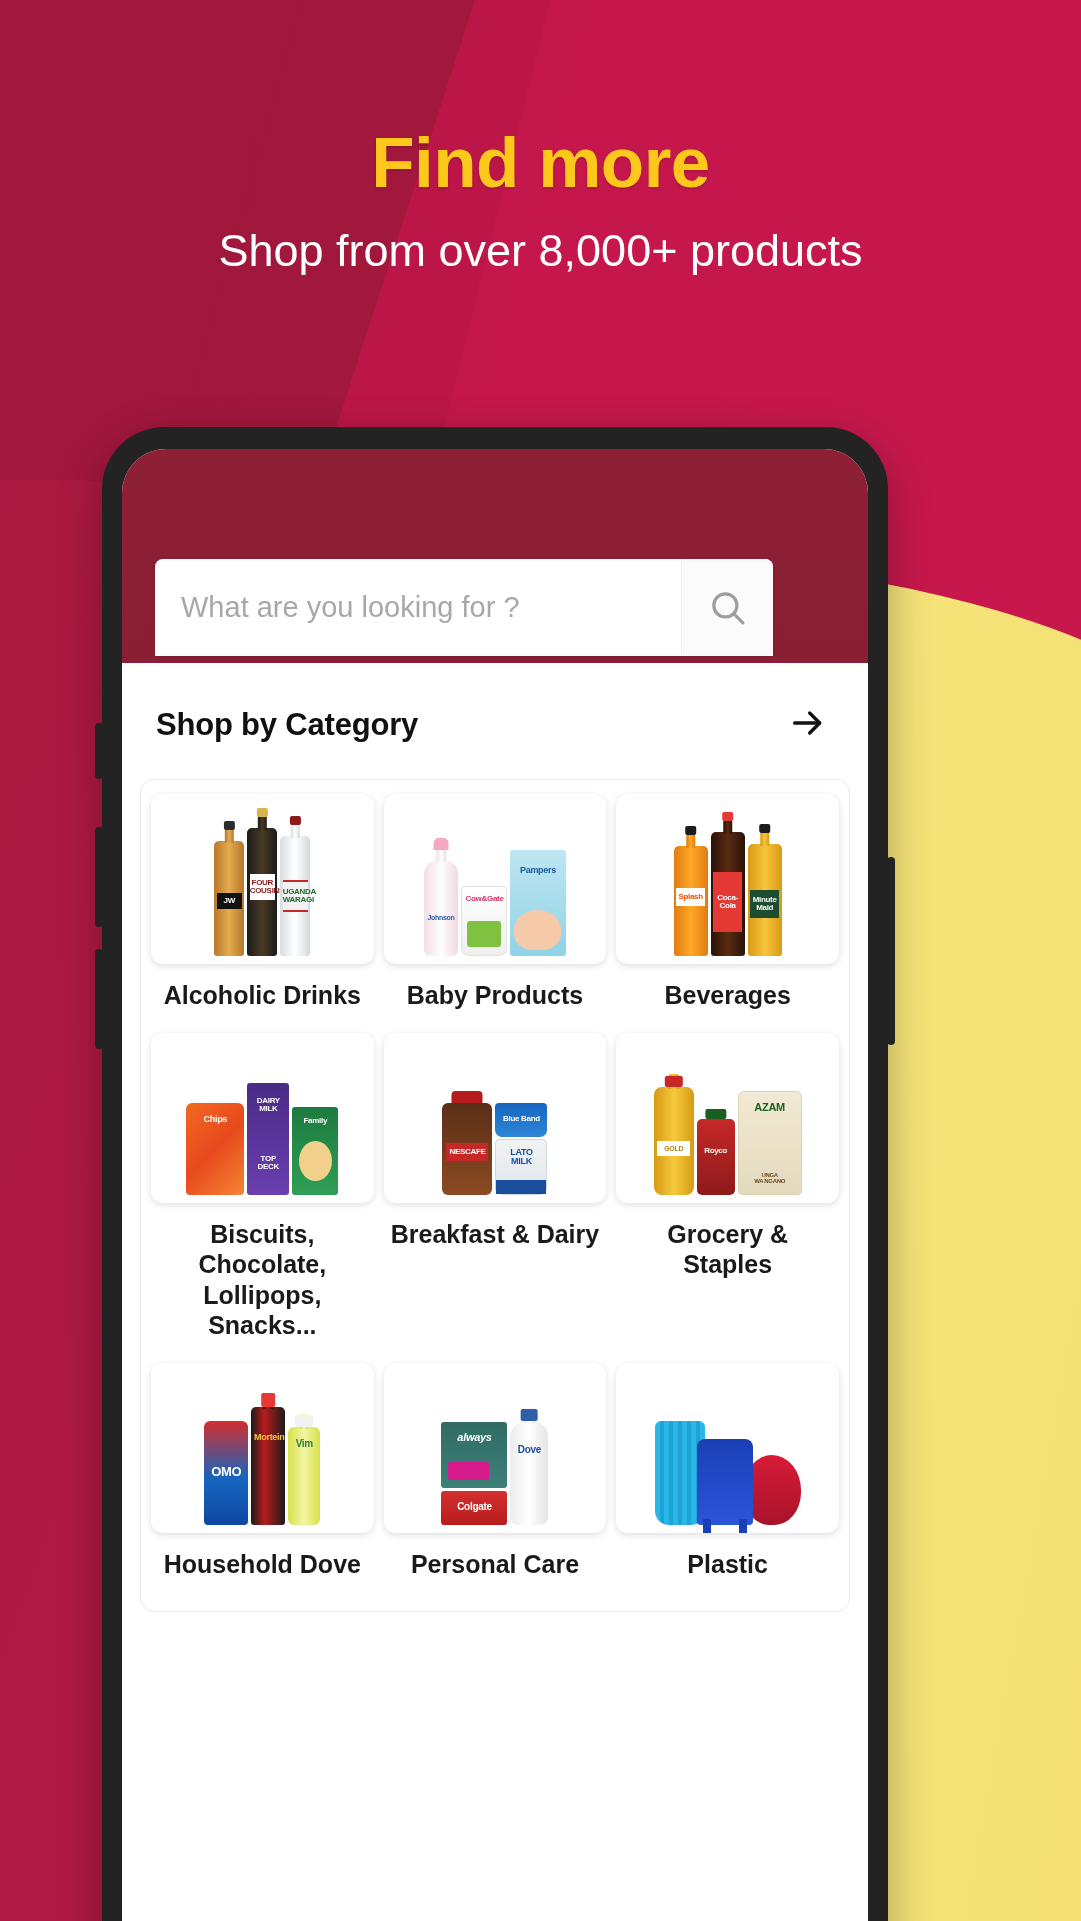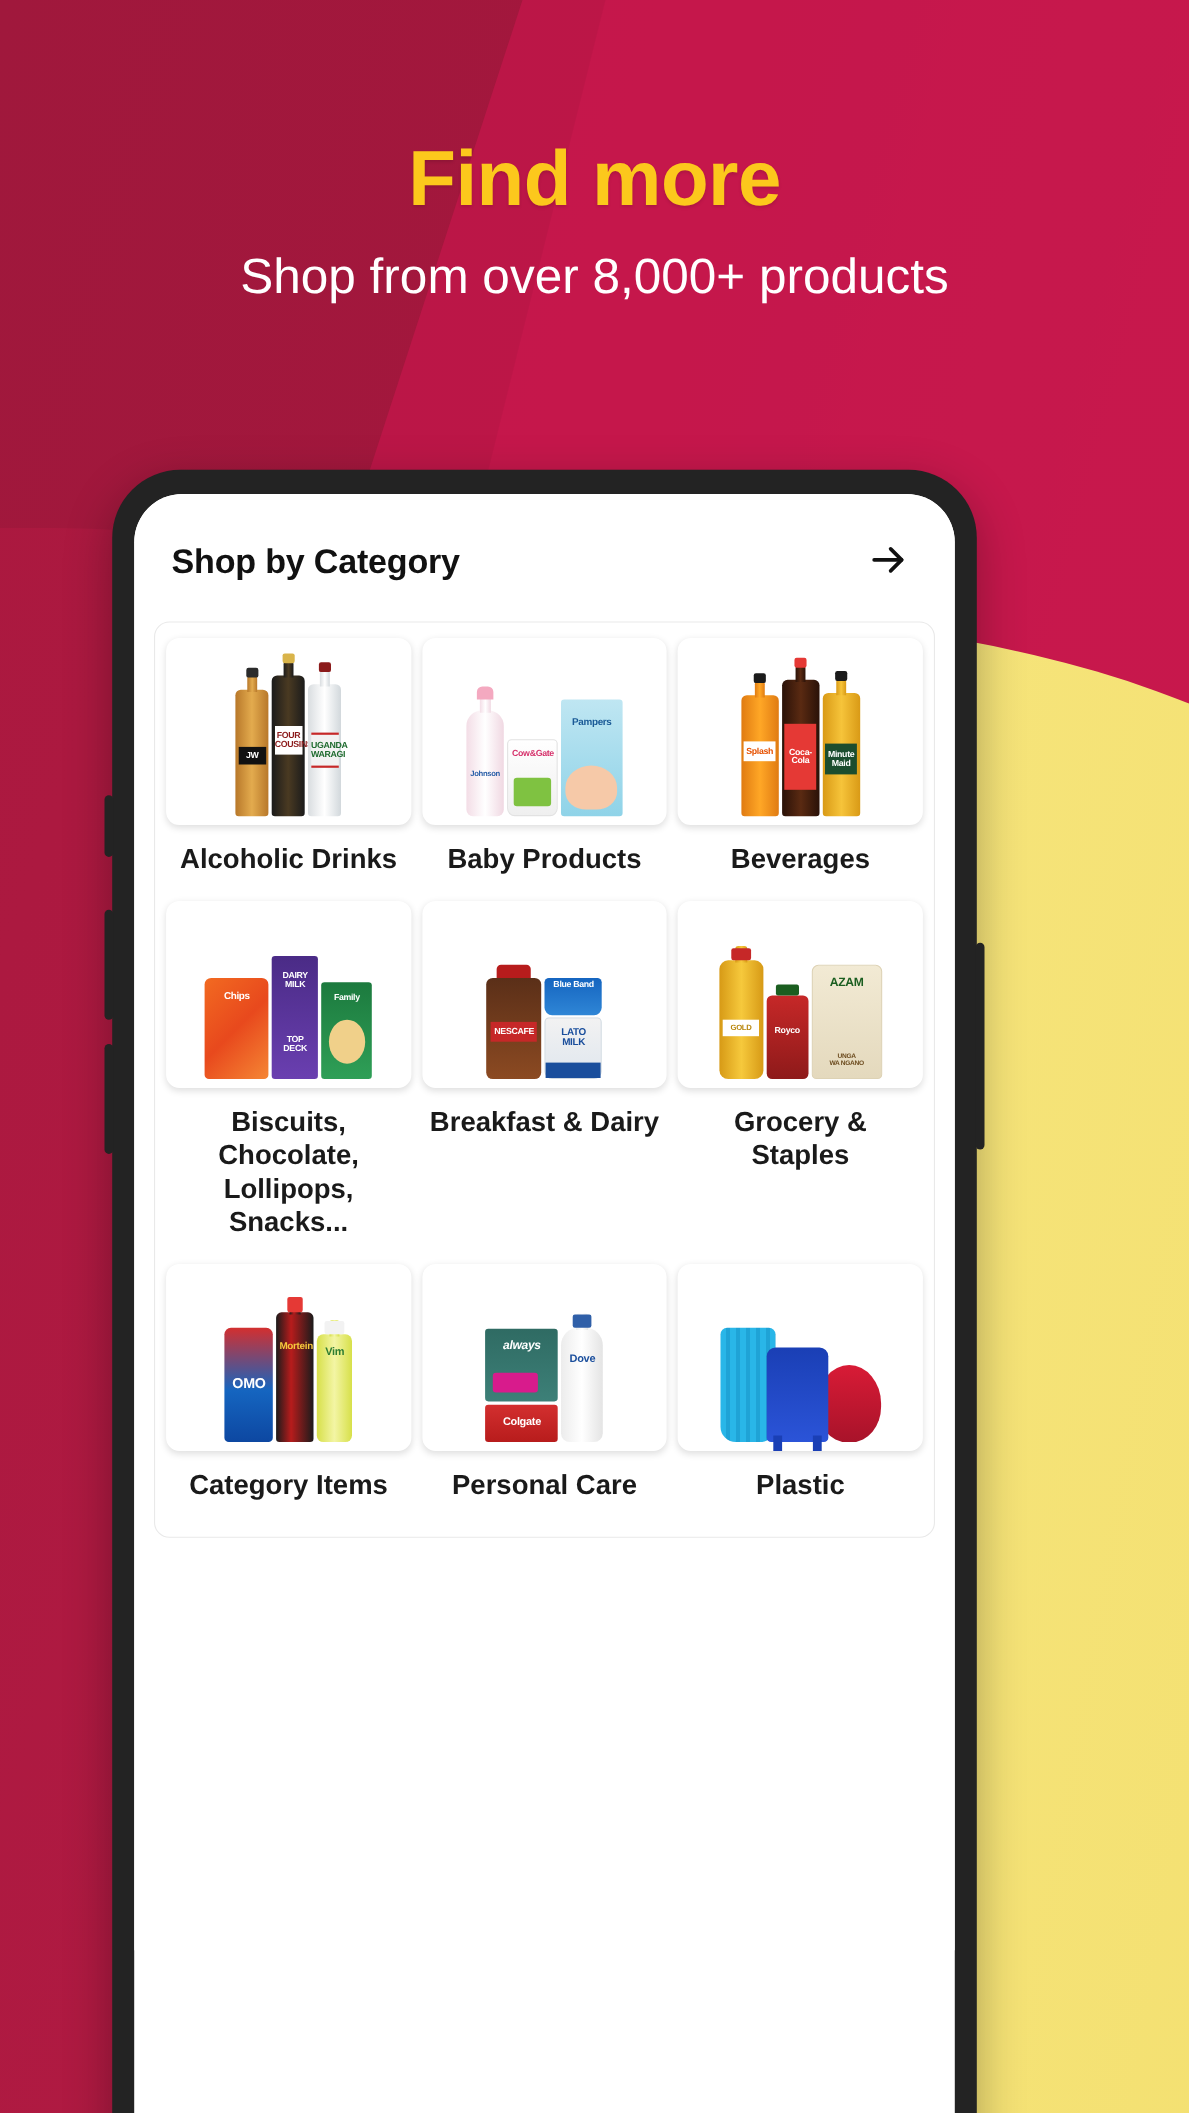--- a/index.html
+++ b/index.html
@@ -248,20 +248,33 @@
   </div>
 
   <div class="phone">
     <div class="phone-btn btn-left-1"></div>
     <div class="phone-btn btn-left-2"></div>
     <div class="phone-btn btn-left-3"></div>
     <div class="phone-btn btn-right-1"></div>
 
     <div class="screen">
 
+      <div class="app-header">
+        <div class="search-wrap">
+          <input class="search-input" type="text" placeholder="What are you looking for ?" style="">
+          <div class="search-btn">
+            <span>
+              <svg width="42" height="42" viewBox="0 0 24 24" fill="none" stroke="#9e9e9e" stroke-width="1.8" stroke-linecap="round">
+                <circle cx="10.5" cy="10.5" r="6.6"></circle>
+                <line x1="15.4" y1="15.4" x2="20.5" y2="20.5"></line>
+              </svg>
+            </span>
+          </div>
+        </div>
+      </div>
 
       <div class="app-body">
 
         <div class="section-head">
           <div class="section-title">Shop by Category</div>
           <div class="arrow-btn">
             <span>
               <svg width="40" height="40" viewBox="0 0 24 24" fill="none" stroke="#111111" stroke-width="2" stroke-linecap="round" stroke-linejoin="round">
                 <line x1="4" y1="12" x2="19" y2="12"></line>
                 <polyline points="13,6 19,12 13,18"></polyline>
@@ -354,21 +367,21 @@
 
             <div class="cat">
               <div class="cat-card">
                 <div class="art">
                   <div class="jar" style="width:50px;height:92px;background:linear-gradient(180deg,#5a2f18,#8c4a22);position:relative;border-radius:6px;">
                     <div class="cap" style="background:#b71c1c;height:12px;width:62%;top:-12px;border-radius:4px 4px 0 0;"></div>
                     <div class="lbl" style="top:40px;background:#c62828;color:#fff;padding:5px 0;">NESCAFE</div>
                   </div>
                   <div style="display:flex;flex-direction:column;gap:2px;align-items:center;">
                     <div class="tub" style="width:52px;height:34px;background:linear-gradient(180deg,#1565c0,#2f86d6);position:relative;">
-                      <div class="lbl" style="top:2px;color:#fff;font-size:8px;">Blue Band</div>
+                      <div class="lbl" style="top:12px;color:#fff;font-size:8px;">Blue Band</div>
                     </div>
                     <div class="tub" style="width:52px;height:56px;background:linear-gradient(180deg,#f2f2f2,#dfe6ee);position:relative;border:1px solid #cfd8e0;">
                       <div class="lbl" style="top:8px;color:#1a4e9c;font-size:9px;">LATO<br>MILK</div>
                       <div style="position:absolute;left:0;bottom:0;width:100%;height:14px;background:#1a4e9c;"></div>
                     </div>
                   </div>
                 </div>
               </div>
               <div class="cat-label">Breakfast &amp; Dairy</div>
             </div>
@@ -402,21 +415,21 @@
                   <div class="bottle" style="width:34px;height:118px;background:linear-gradient(90deg,#1b1b1b,#b71c1c 40%,#1b1b1b);">
                     <div class="cap" style="background:#e53935;height:14px;width:40%;top:-14px;"></div>
                     <div class="lbl" style="top:26px;color:#f6c93c;font-size:9px;">Mortein</div>
                   </div>
                   <div class="bottle" style="width:32px;height:98px;background:linear-gradient(90deg,#d7e04a,#f3f5a4,#d7e04a);border-radius:6px;">
                     <div class="cap" style="background:#f2f2f2;height:12px;width:56%;top:-12px;"></div>
                     <div class="lbl" style="top:12px;color:#2e7d32;font-size:10px;">Vim</div>
                   </div>
                 </div>
               </div>
-              <div class="cat-label">Category Items</div>
+              <div class="cat-label">Household Dove</div>
             </div>
 
             <div class="cat">
               <div class="cat-card">
                 <div class="art">
                   <div style="display:flex;flex-direction:column;gap:3px;align-items:center;">
                     <div class="box" style="width:66px;height:66px;background:linear-gradient(180deg,#2f6b63,#3d8078);position:relative;">
                       <div class="lbl" style="top:10px;color:#fff;font-size:11px;font-style:italic;">always</div>
                       <div style="position:absolute;left:10%;bottom:8px;width:62%;height:18px;background:#d81b8c;border-radius:3px;"></div>
                     </div>

